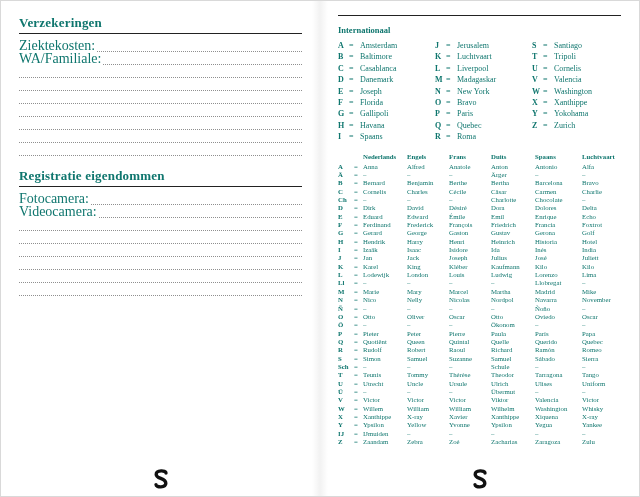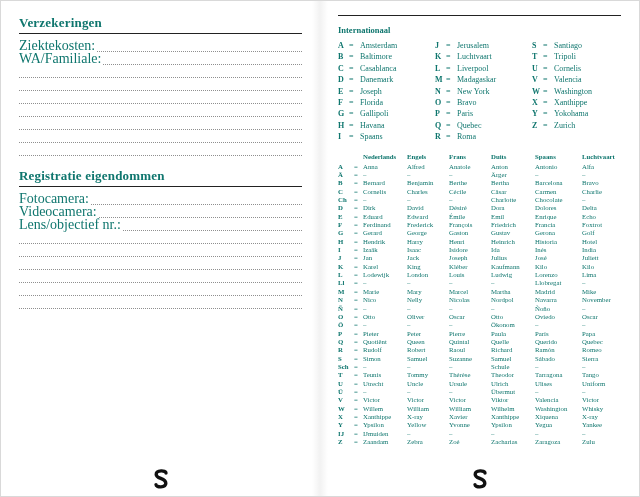--- a/index.html
+++ b/index.html
@@ -81,24 +81,20 @@
           <div class="rule"></div>
           <div class="line-row">
             <div class="label">Fotocamera:</div>
             <div class="leader"></div>
           </div>
           <div class="line-row">
             <div class="label">Videocamera:</div>
             <div class="leader"></div>
           </div>
           <div class="line-row">
-            <div class="label">Lens/objectief nr.:</div>
-            <div class="leader"></div>
-          </div>
-          <div class="line-row">
             <div class="leader"></div>
           </div>
           <div class="line-row">
             <div class="leader"></div>
           </div>
           <div class="line-row">
             <div class="leader"></div>
           </div>
           <div class="line-row">
             <div class="leader"></div>

